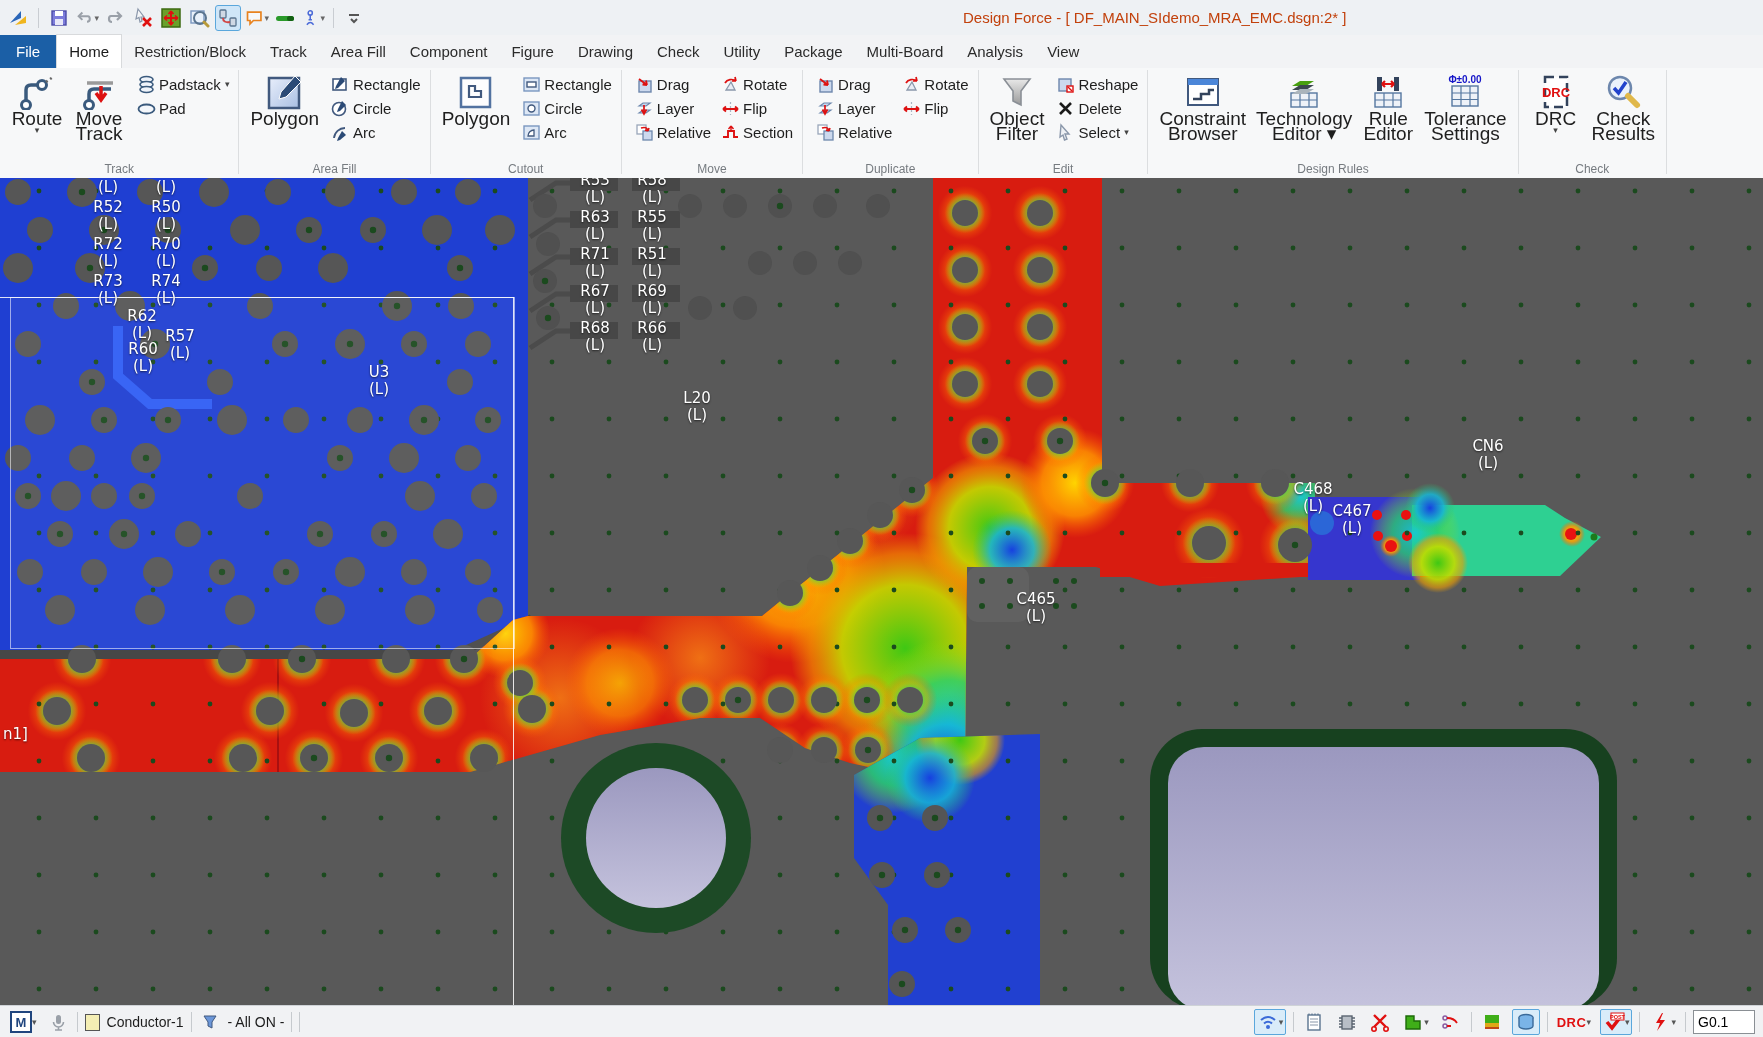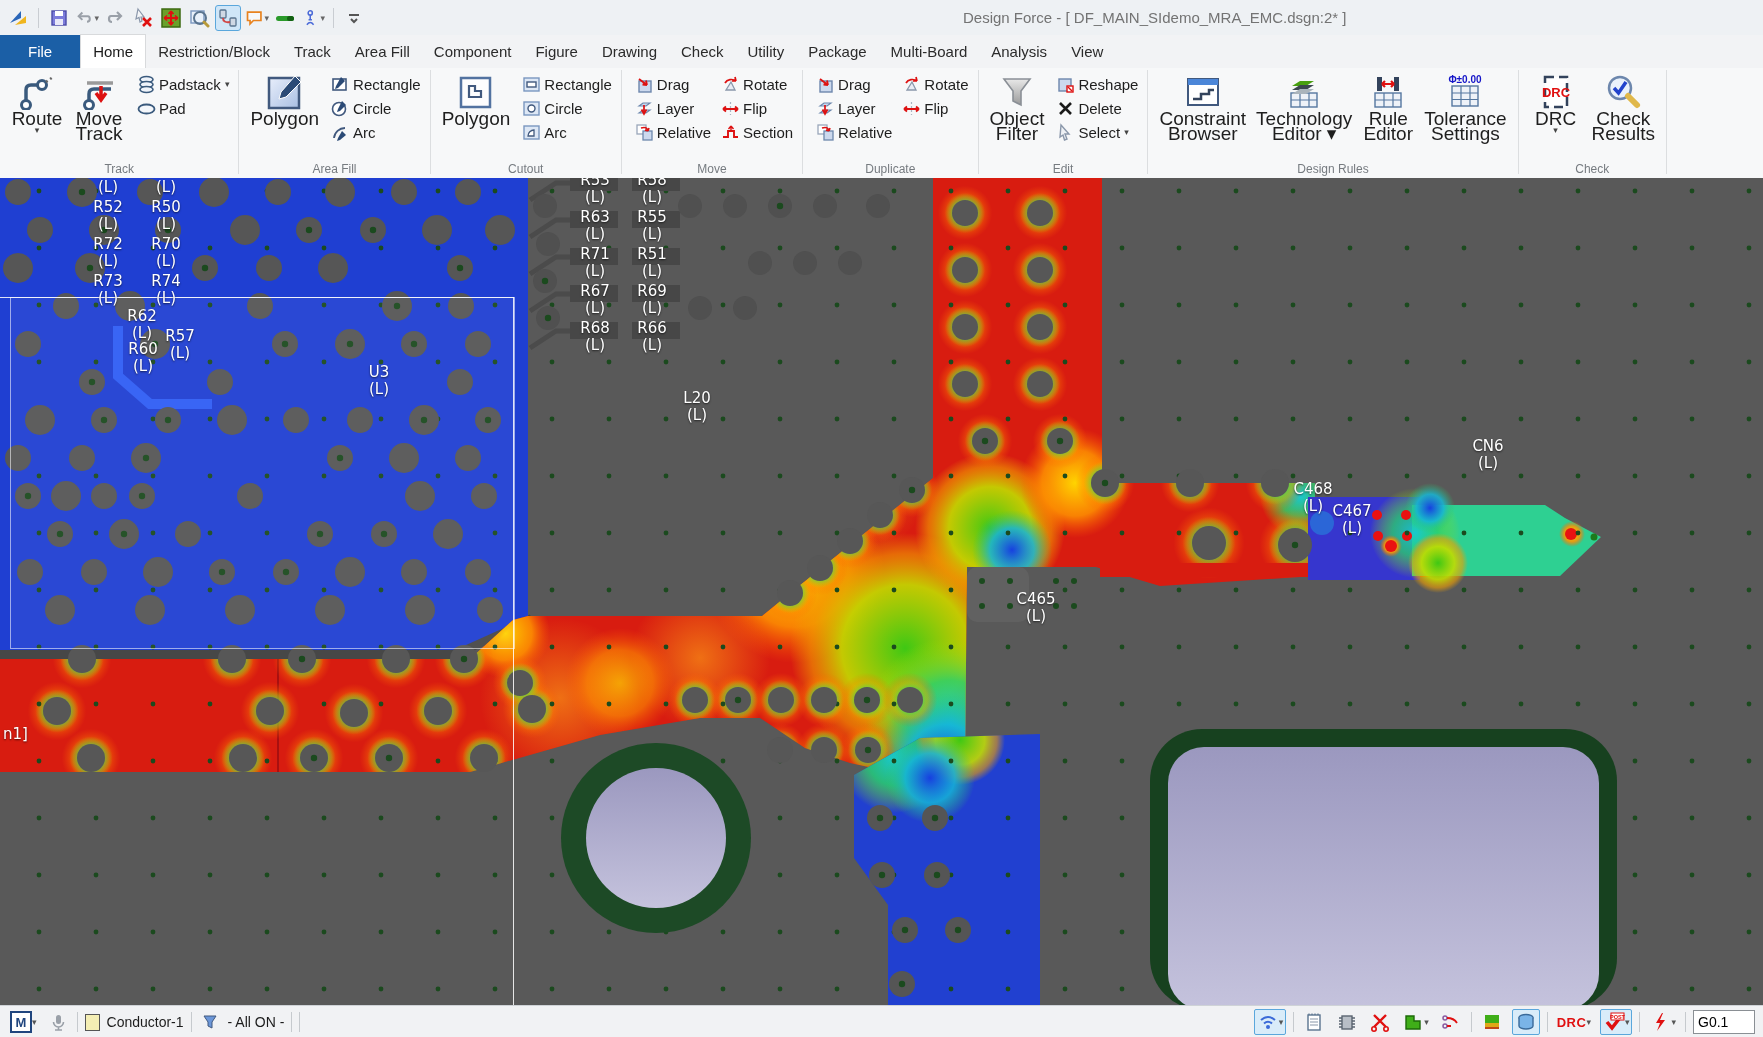--- a/index.html
+++ b/index.html
@@ -6,25 +6,25 @@
   body{width:1763px;height:1037px;overflow:hidden;position:relative;
        font-family:"Liberation Sans","DejaVu Sans",sans-serif;-webkit-font-smoothing:antialiased;}
   
   #titlebar{position:absolute;left:0;top:0;width:1763px;height:35px;background:#eef1f4;border-bottom:1px solid #e3e6e9;display:flex;align-items:center;}
   .qat{display:flex;align-items:center;gap:4px;padding-left:6px;}
   .qat-btn{width:24px;height:24px;display:flex;align-items:center;justify-content:center;border-radius:3px;position:relative;}
   .qat-btn.active{background:#cfe6f8;border:1px solid #5aa7dc;}
   .qat-btn svg{display:block}
   .qat-sep{width:1px;height:20px;background:#c9cdd2;margin:0 4px;}
   .qat-caret{font-size:9px;color:#666;margin-left:1px;}
-  #win-title{position:absolute;left:963px;top:0;height:35px;display:flex;align-items:center;font-size:15px;color:#737373;white-space:nowrap;}
+  #win-title{position:absolute;left:963px;top:0;height:35px;display:flex;align-items:center;font-size:15px;color:#c2410c;white-space:nowrap;}
   
   #tabrow{position:absolute;left:0;top:35px;width:1763px;height:33px;background:#f2f3f5;display:flex;align-items:flex-end;}
   .tab{height:33px;display:flex;align-items:center;padding:0 12px;font-size:15px;color:#2b2b2b;cursor:default;}
-  .tab.file{background:#1b5fa6;color:#fff;padding:0 28px;}
+  .tab.file{background:#1b5fa6;color:#fff;padding:0 16px;}
   .tab.active{background:#ffffff;border:1px solid #d8dadc;border-bottom:none;color:#1a1a1a;}
   
   #ribbon{position:absolute;left:0;top:68px;width:1763px;height:110px;background:#f7f8f9;border-bottom:1px solid #d4d6d9;display:flex;}
   .rib-group{position:relative;display:flex;align-items:flex-start;padding:3px 6px 18px 6px;}
   .rib-sep{width:1px;background:#dcdee0;height:104px;margin-top:2px;}
   .rib-gname{position:absolute;left:0;right:0;bottom:2px;text-align:center;font-size:12px;color:#767b80;white-space:nowrap;}
   .big-btn{display:flex;flex-direction:column;align-items:center;justify-content:flex-start;min-width:52px;padding:2px 4px;margin:0 1px;border-radius:3px;}
   .big-btn .ico{height:38px;display:flex;align-items:center;justify-content:center;}
   .big-btn .blabel{font-size:19px;line-height:15px;text-align:center;color:#1e1e1e;white-space:pre-line;}
   .caret{font-size:9px;color:#444;line-height:8px;}

